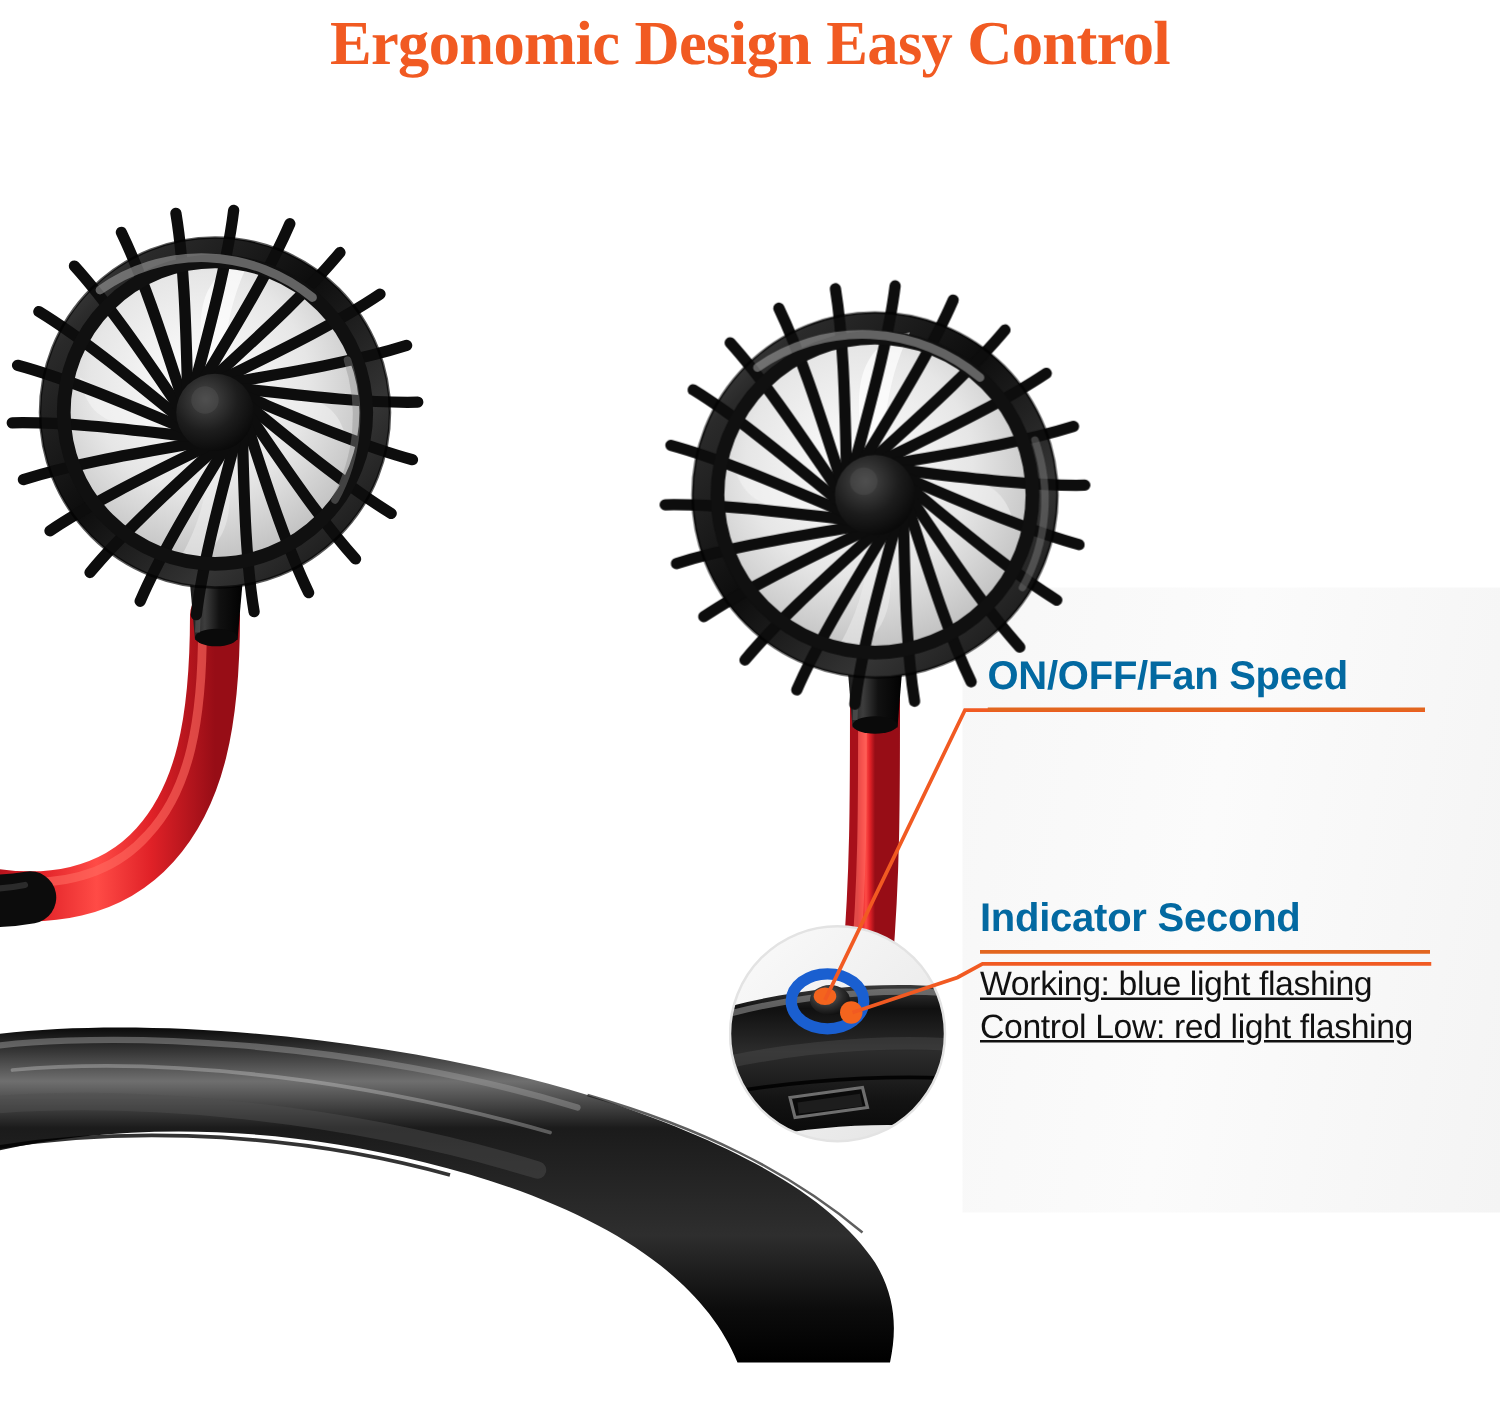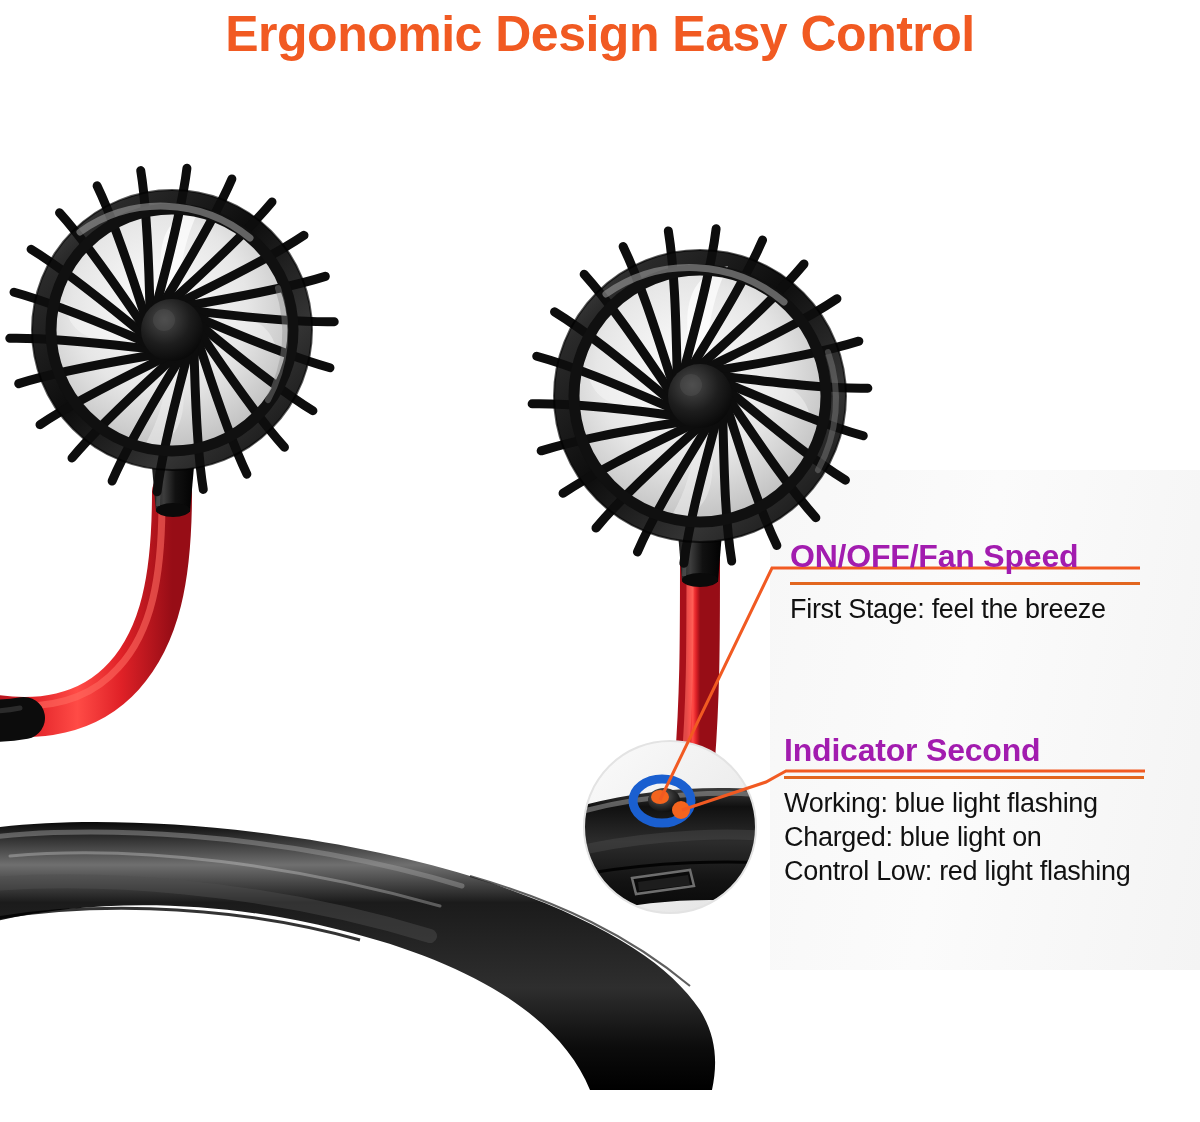--- a/index.html
+++ b/index.html
@@ -31,55 +31,55 @@
     position:absolute;
     left:0; top:6px;
     width:1200px;
     text-align:center;
     font-size:50px;
     font-weight:bold;
     letter-spacing:-0.5px;
     color:#f15a22;
     line-height:1.12;
     white-space:nowrap;
+    font-family:Liberation Serif, serif;
   }
   
   .callout{ position:absolute; }
   #callout-fan-speed{ left:790px; top:524px; width:400px; }
   #callout-indicator{ left:784px; top:718px; width:410px; }
 
   .callout-title{
     font-size:32px;
     font-weight:bold;
-    color:#a21caf;
+    color:#0369a1;
     line-height:1.0;
     white-space:nowrap;
     letter-spacing:-0.2px;
-    margin-top:16px;
   }
   .callout-rule{
     margin-top:10px;
     height:3px;
     background:#e2661f;
   }
   #callout-fan-speed .callout-rule{ width:350px; }
   #callout-indicator .callout-rule{ width:360px; }
 
   .callout-lines{
     margin-top:7px;
     color:#111111;
   }
   .callout-lines .line{
     font-size:27px;
     line-height:35px;
     white-space:nowrap;
     letter-spacing:-0.3px;
     color:#111;
   }
-  #callout-indicator .callout-lines .line{ line-height:34px; }
+  #callout-indicator .callout-lines .line{ line-height:34px;text-decoration:underline; }
 </style>
 </head>
 <body>
 
 <div id="stage">
 
   <div class="bg-panel"></div>
 
   <svg id="product-svg" viewBox="0 0 1200 1122" aria-hidden="true">
     <defs>
@@ -315,27 +315,25 @@
       <path d="M 1145,771 L 786,771 L 766,782 L 682,810"></path>
     </g>
   </svg>
 
   <div class="headline">Ergonomic Design Easy Control</div>
 
   <div class="callout" id="callout-fan-speed">
     <div class="callout-title">ON/OFF/Fan Speed</div>
     <div class="callout-rule"></div>
     <div class="callout-lines">
-      <div class="line">First Stage:  feel the breeze</div>
     </div>
   </div>
 
   <div class="callout" id="callout-indicator">
     <div class="callout-title">Indicator Second</div>
     <div class="callout-rule"></div>
     <div class="callout-lines">
       <div class="line">Working: blue light flashing</div>
-      <div class="line">Charged: blue light on</div>
       <div class="line">Control Low: red light flashing</div>
     </div>
   </div>
 
 </div>
 
 </body></html>

